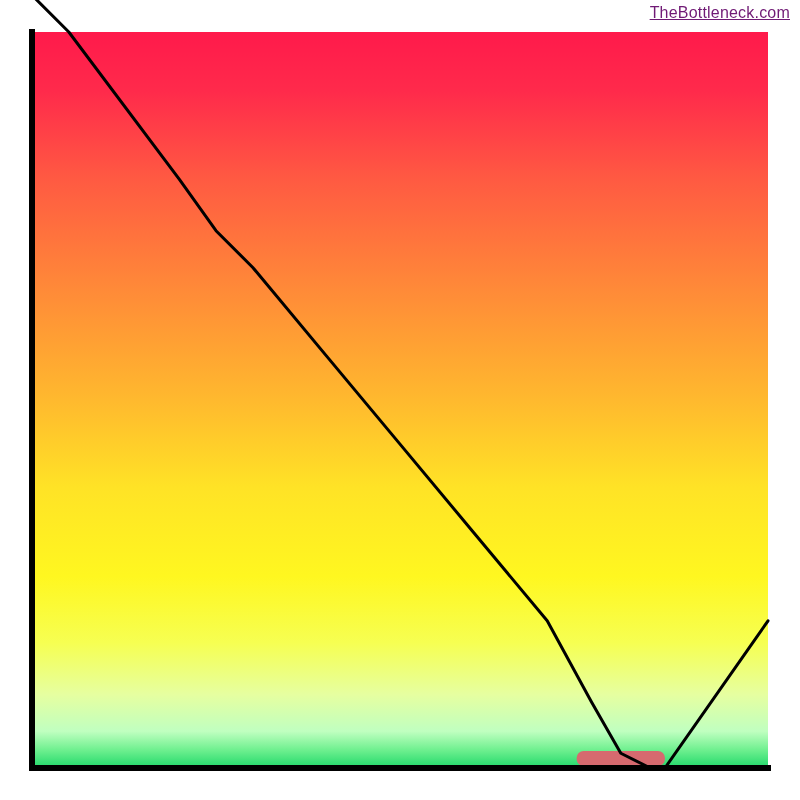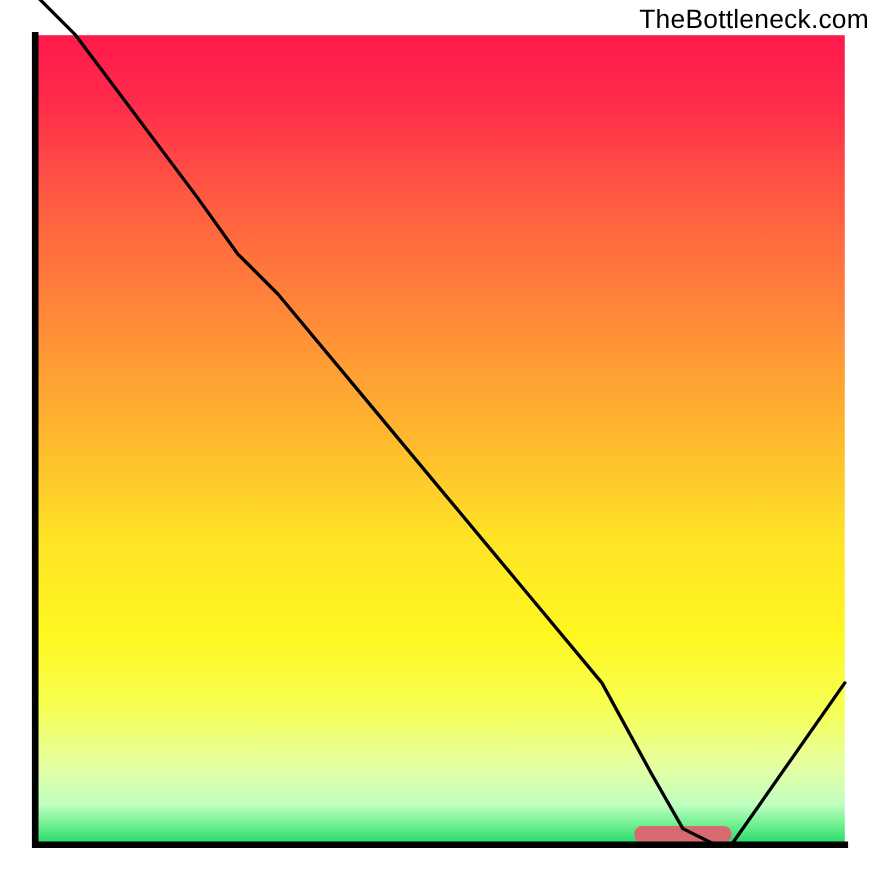--- a/index.html
+++ b/index.html
@@ -12,24 +12,25 @@
   }
   .container {
     position: relative;
     width: 800px;
     height: 800px;
   }
   .attribution {
     position: absolute;
     top: 4px;
     right: 10px;
-    font-size: 24px;
+    font-size: 16px;
     font-weight: 500;
-    color: #000000;
+    color: #701a75;
     letter-spacing: 0.2px;
+    text-decoration: underline;
   }
   svg.chart {
     position: absolute;
     top: 0;
     left: 0;
   }
 </style>
 </head>
 <body>
 <div class="container">

